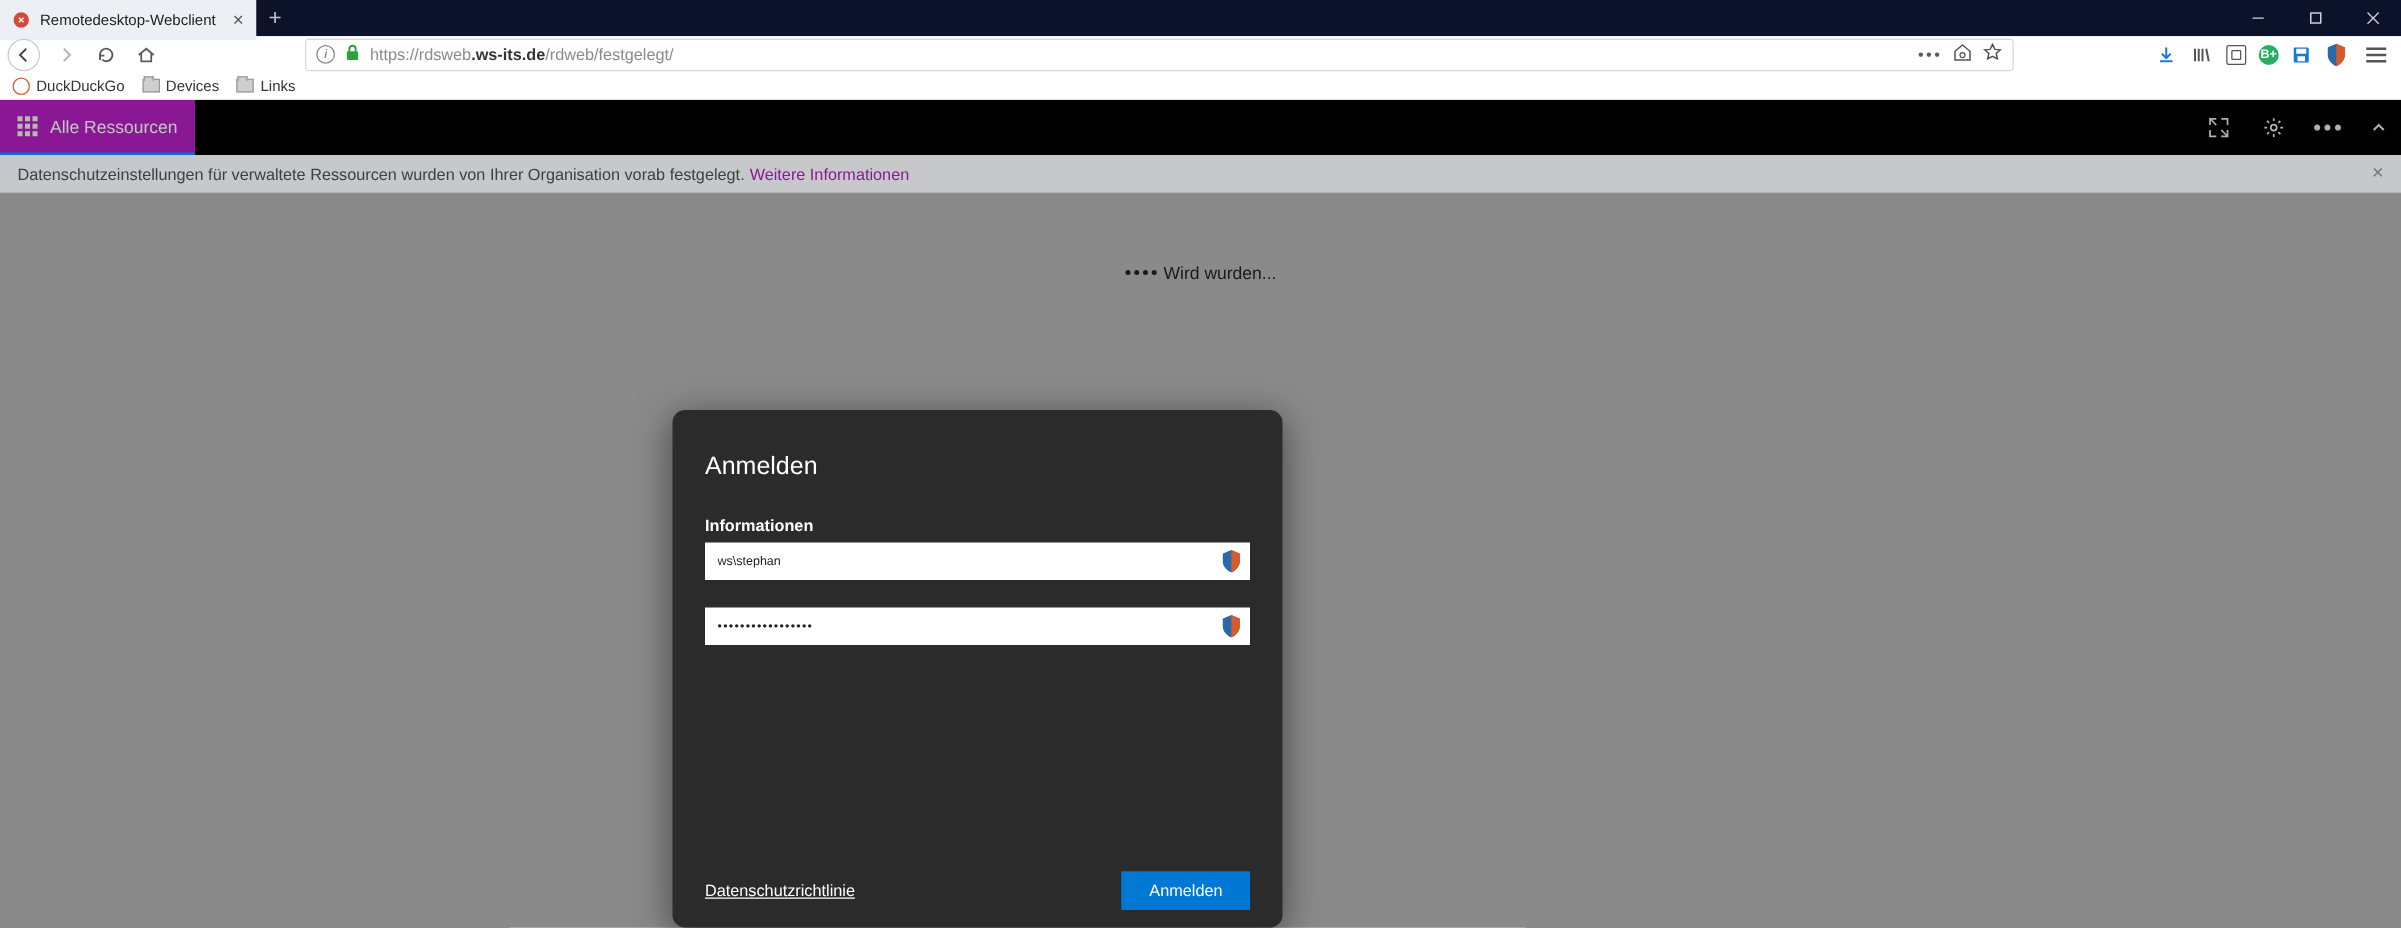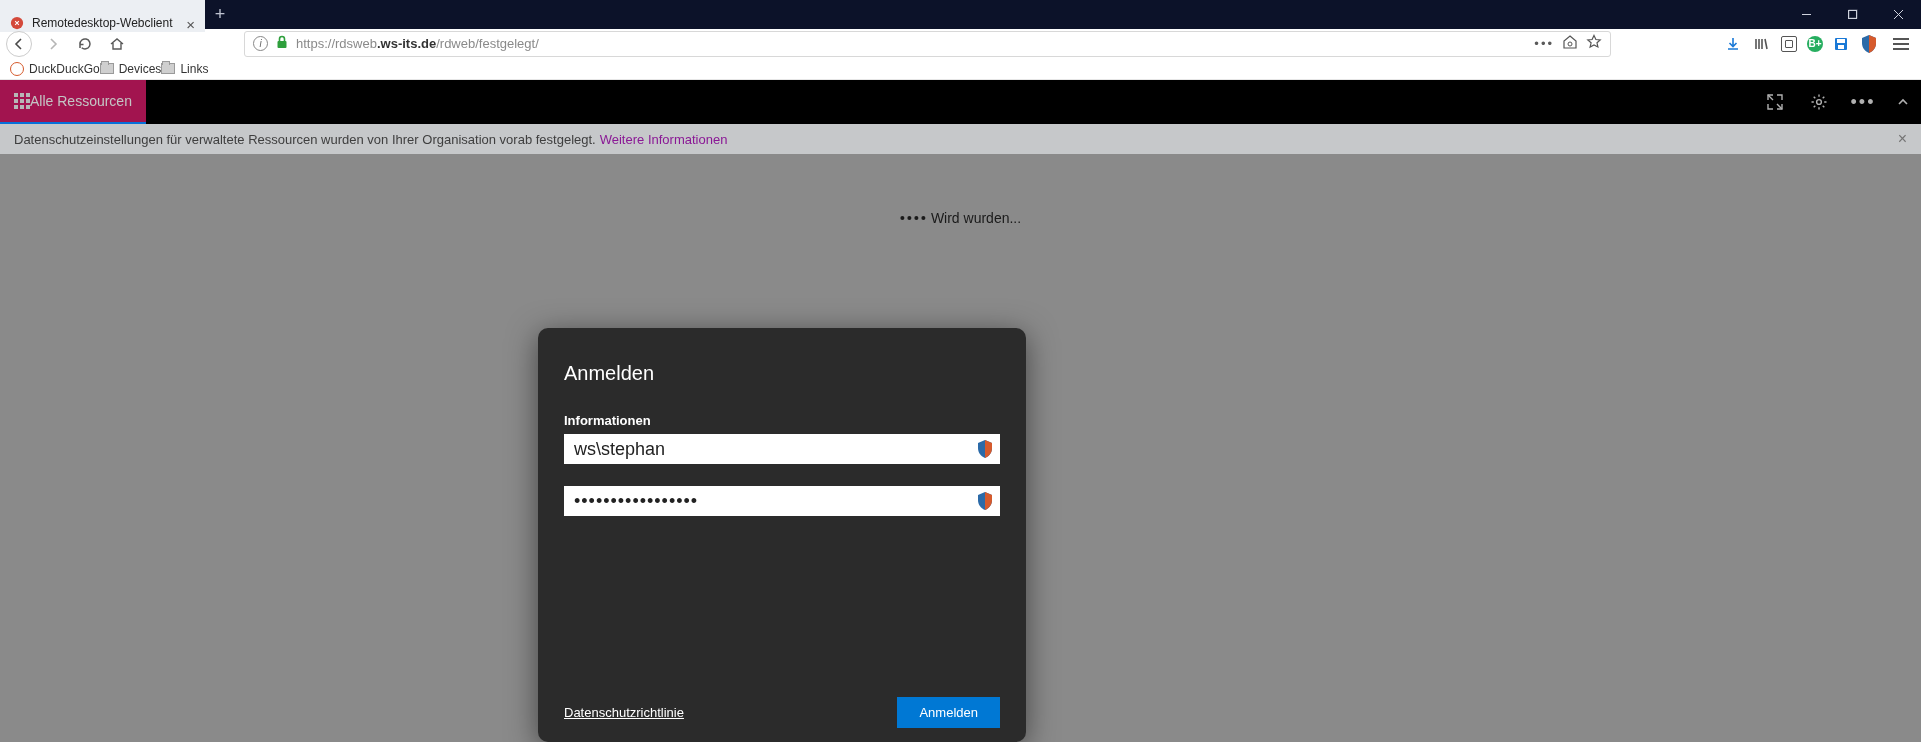--- a/index.html
+++ b/index.html
@@ -15,21 +15,21 @@
   
   .titlebar {
     height: 29px;
     background: #0c1229;
     display: flex;
     align-items: stretch;
     color: #d6d8df;
   }
   .tab {
     display: flex;
-    align-items: flex-start;
+    align-items: center;
     gap: 8px;
     background: #eceff3;
     color: #222;
     padding: 16px 10px;
     min-width: 205px;
     font-size: 12px;
   }
   .tab .favicon { width: 14px; height: 14px; }
   .tab .close-x { margin-left: auto; font-size: 15px; color:#555; cursor:pointer;}
   .newtab-btn {
@@ -99,20 +99,21 @@
   }
   .hamburger span{width:16px;height:2px;background:#555;display:block;}
 
   
   .bookmarks {
     height: 22px;
     background:#fff;
     border-bottom:1px solid #e6e6e6;
     display:flex;
     align-items:center;
+    gap:14px;
     padding: 0 10px;
     font-size:12px;
     color:#333;
   }
   .bookmarks .bm { display:flex; align-items:center; gap:5px; cursor:pointer;}
   .folder-ico {
     width:14px; height:11px; background:#cfcfcf; border:1px solid #9a9a9a;
     position:relative;
   }
   .folder-ico::before{
@@ -126,25 +127,25 @@
 
   
   .app-header {
     height: 44px;
     background: #000;
     display:flex;
     align-items:stretch;
     color:#e6e6e6;
   }
   .app-tab {
-    display:flex; align-items:center; 
+    display:flex; align-items:center; gap:10px;
     padding: 16px 14px;
     font-size:14px;
     border-bottom: 2px solid #0a84ff;
-    background:#be185d;
+    background:#a21caf;
   }
   .app-tab .grid-icon {
     display:grid; grid-template-columns:repeat(3,4px); grid-template-rows:repeat(3,4px); gap:2px;
   }
   .app-tab .grid-icon span{width:4px;height:4px;background:#d7d7d7;}
   .header-spacer{flex:1;}
   .hdr-btn {
     width:44px; display:flex; align-items:center; justify-content:center; color:#cfcfcf; cursor:pointer;
   }
   .hdr-btn svg{width:18px;height:18px;}
@@ -189,21 +190,21 @@
     padding: 34px 26px 20px 26px;
     box-shadow: 0 6px 30px rgba(0,0,0,.5);
     height: 414px;
     border-radius: 10px;
   }
   .login-modal h2 { font-size:20px; font-weight:400; margin-bottom:28px; }
   .field-label { font-size:13px; font-weight:600; margin-bottom:6px; }
   .field-wrap { position:relative; margin-bottom:22px; }
   .field-input {
     width:100%; height:30px; border:none; padding:0 34px 0 10px;
-    font-size:18px; color:#222; background:#fff;
+    font-size:10px; color:#222; background:#fff;
   }
   .field-input.pw { letter-spacing:1px; }
   .key-chip {
     position:absolute; right:6px; top:50%; transform:translateY(-50%);
     width:16px; height:18px;
   }
   .login-footer {
     position:absolute; left:26px; right:26px; bottom:14px;
     display:flex; align-items:center; justify-content:space-between;
   }

